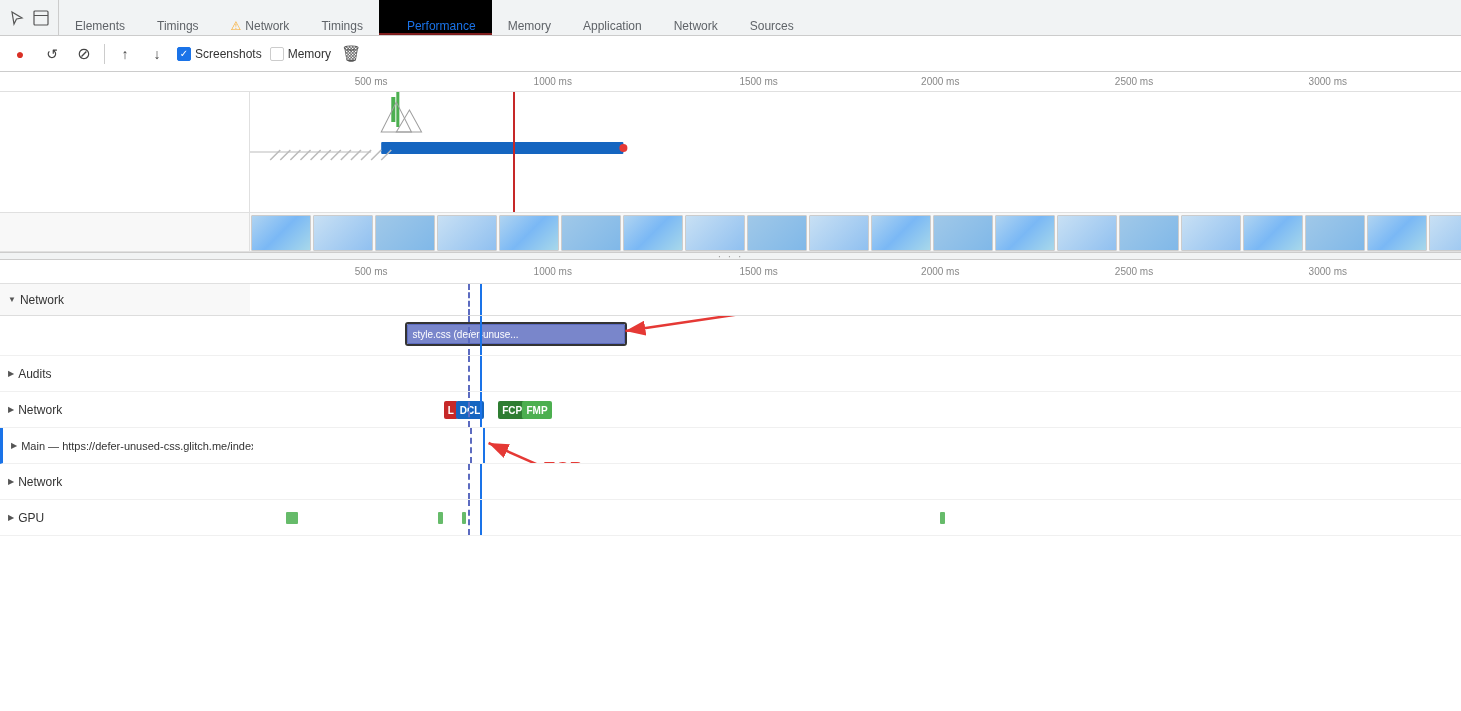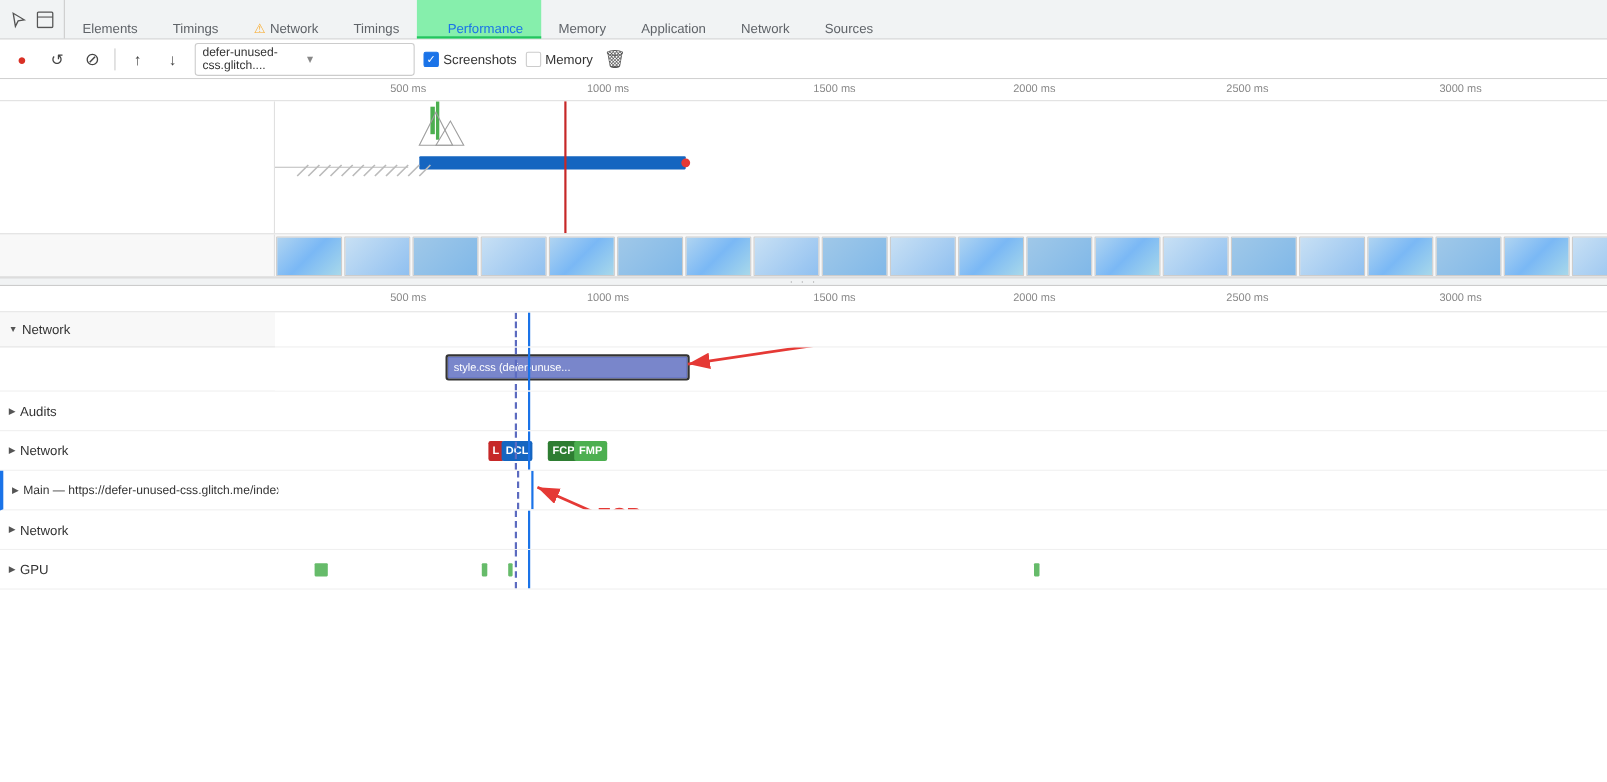--- a/index.html
+++ b/index.html
@@ -38,22 +38,22 @@
       padding: 0 16px;
       font-size: 12px;
       color: #5f6368;
       cursor: pointer;
       border-bottom: 2px solid transparent;
       white-space: nowrap;
       position: relative;
     }
     .tab.active {
       color: #1a73e8;
-      border-bottom: 2px solid #22c55e;
-      background: #86efac;
+      border-bottom: 2px solid #7f1d1d;
+      background: #000000;
       padding-left: 28px;
     }
     .tab .tab-warning {
       color: #f9a825;
       margin-right: 4px;
     }
 
     
     .toolbar {
       display: flex;
@@ -398,24 +398,20 @@
   </div>
 </div>
 
 <div class="toolbar">
   <button class="toolbar-btn stop" title="Stop Recording">●</button>
   <button class="toolbar-btn" title="Reload">↺</button>
   <button class="toolbar-btn" title="Clear" style="font-size:16px;">⊘</button>
   <div class="toolbar-separator"></div>
   <button class="toolbar-btn">↑</button>
   <button class="toolbar-btn">↓</button>
-  <div class="toolbar-url">
-    <span>defer-unused-css.glitch....</span>
-    <span class="chevron">▾</span>
-  </div>
   <div class="toolbar-checkbox">
     <div class="cb-box checked">✓</div>
     <span>Screenshots</span>
   </div>
   <div class="toolbar-checkbox">
     <div class="cb-box"></div>
     <span>Memory</span>
   </div>
   <button class="toolbar-btn trash-btn">🗑</button>
 </div>

